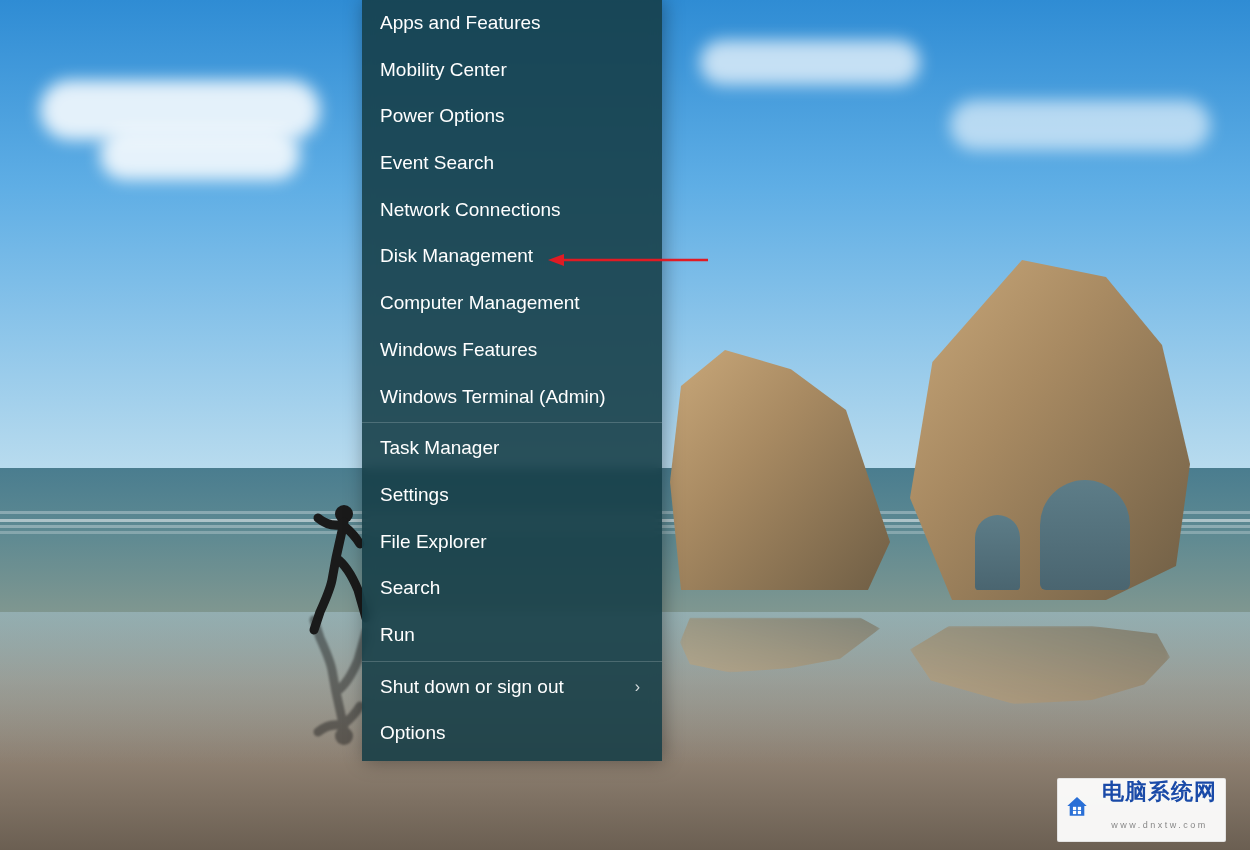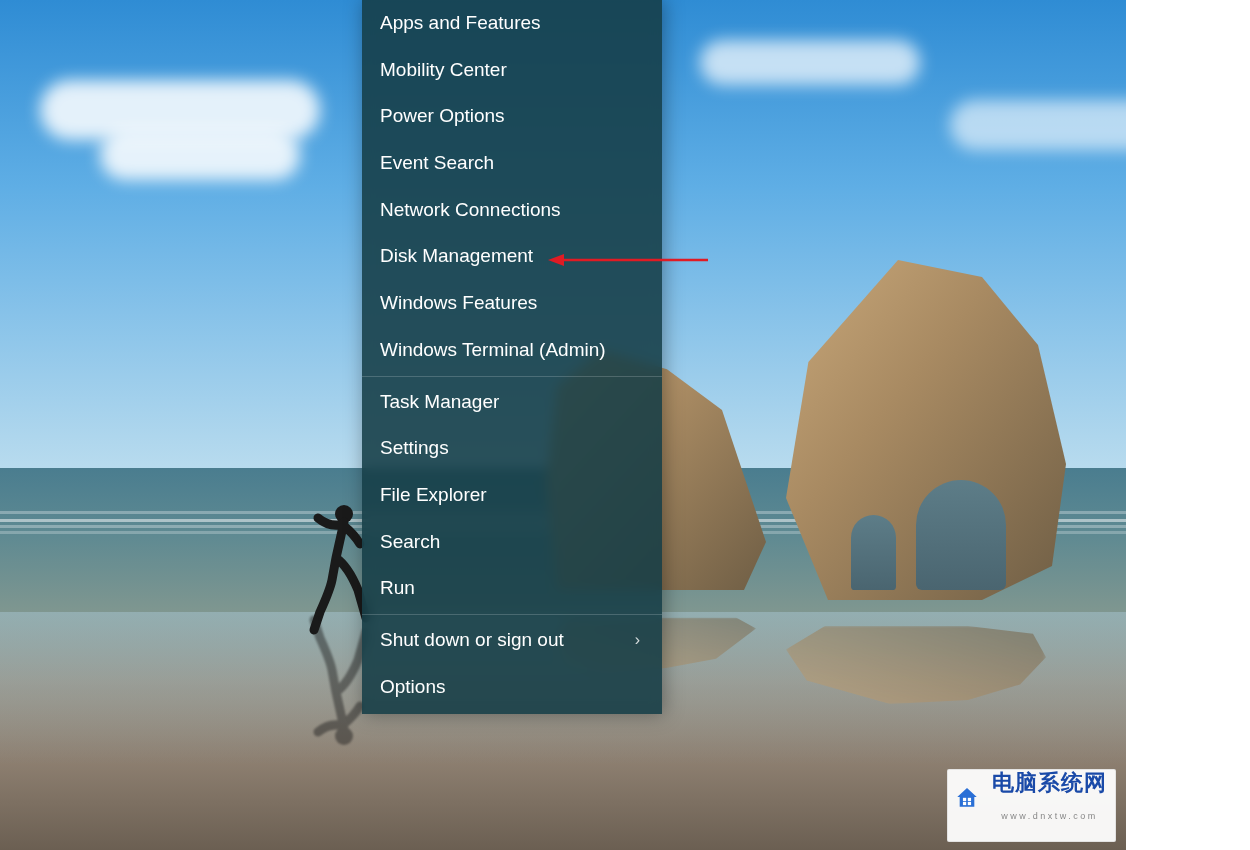--- a/index.html
+++ b/index.html
@@ -1,20 +1,20 @@
 <!DOCTYPE html>
 <html><head>
 <meta charset="utf-8">
 <style>
   * { margin: 0; padding: 0; box-sizing: border-box; }
   html, body { width: 1250px; height: 850px; overflow: hidden; font-family: "Segoe UI", sans-serif; }
   
   .desktop {
     position: relative;
-    width: 1126px;
+    width: 1250px;
     height: 850px;
     background: linear-gradient(to bottom, 
       #3fa3e0 0%, 
       #5fb5e8 15%, 
       #7fc5ef 30%, 
       #9fd3f3 45%, 
       #87b89e 55%, 
       #6a9a8a 65%, 
       #7d8f82 75%, 
       #8b7d6f 85%, 
@@ -167,24 +167,24 @@
     top: 252px;
     left: 548px;
     width: 160px;
     height: 16px;
     pointer-events: none;
   }
   
   
   .watermark {
     position: absolute;
-    bottom: 8px; right: 10px;
+    bottom: 8px; right: 24px;
     background: rgba(255,255,255,0.94);
     border: 1px solid rgba(0,0,0,0.08);
-    padding: 2px 8px 20px 6px;
+    padding: 2px 8px 11px 6px;
     display: flex;
     align-items: center;
     gap: 12px;
     border-radius: 2px;
   }
   .wm-icon {
     width: 26px; height: 26px;
     display:flex; align-items:center; justify-content:center;
   }
   .wm-text { display:flex; flex-direction:column; line-height:1; }
@@ -236,20 +236,23 @@
         <span>Power Options</span>
       </div>
       <div class="menu-item">
         <span>Event Search</span>
       </div>
       <div class="menu-item">
         <span>Network Connections</span>
       </div>
       <div class="menu-item">
         <span>Disk Management</span>
+      </div>
+      <div class="menu-item">
+        <span>Computer Management</span>
       </div>
       <div class="menu-item">
         <span>Windows Features</span>
       </div>
       <div class="menu-item">
         <span>Windows Terminal (Admin)</span>
       </div>
       <div class="menu-sep"></div>
       <div class="menu-item">
         <span>Task Manager</span>

